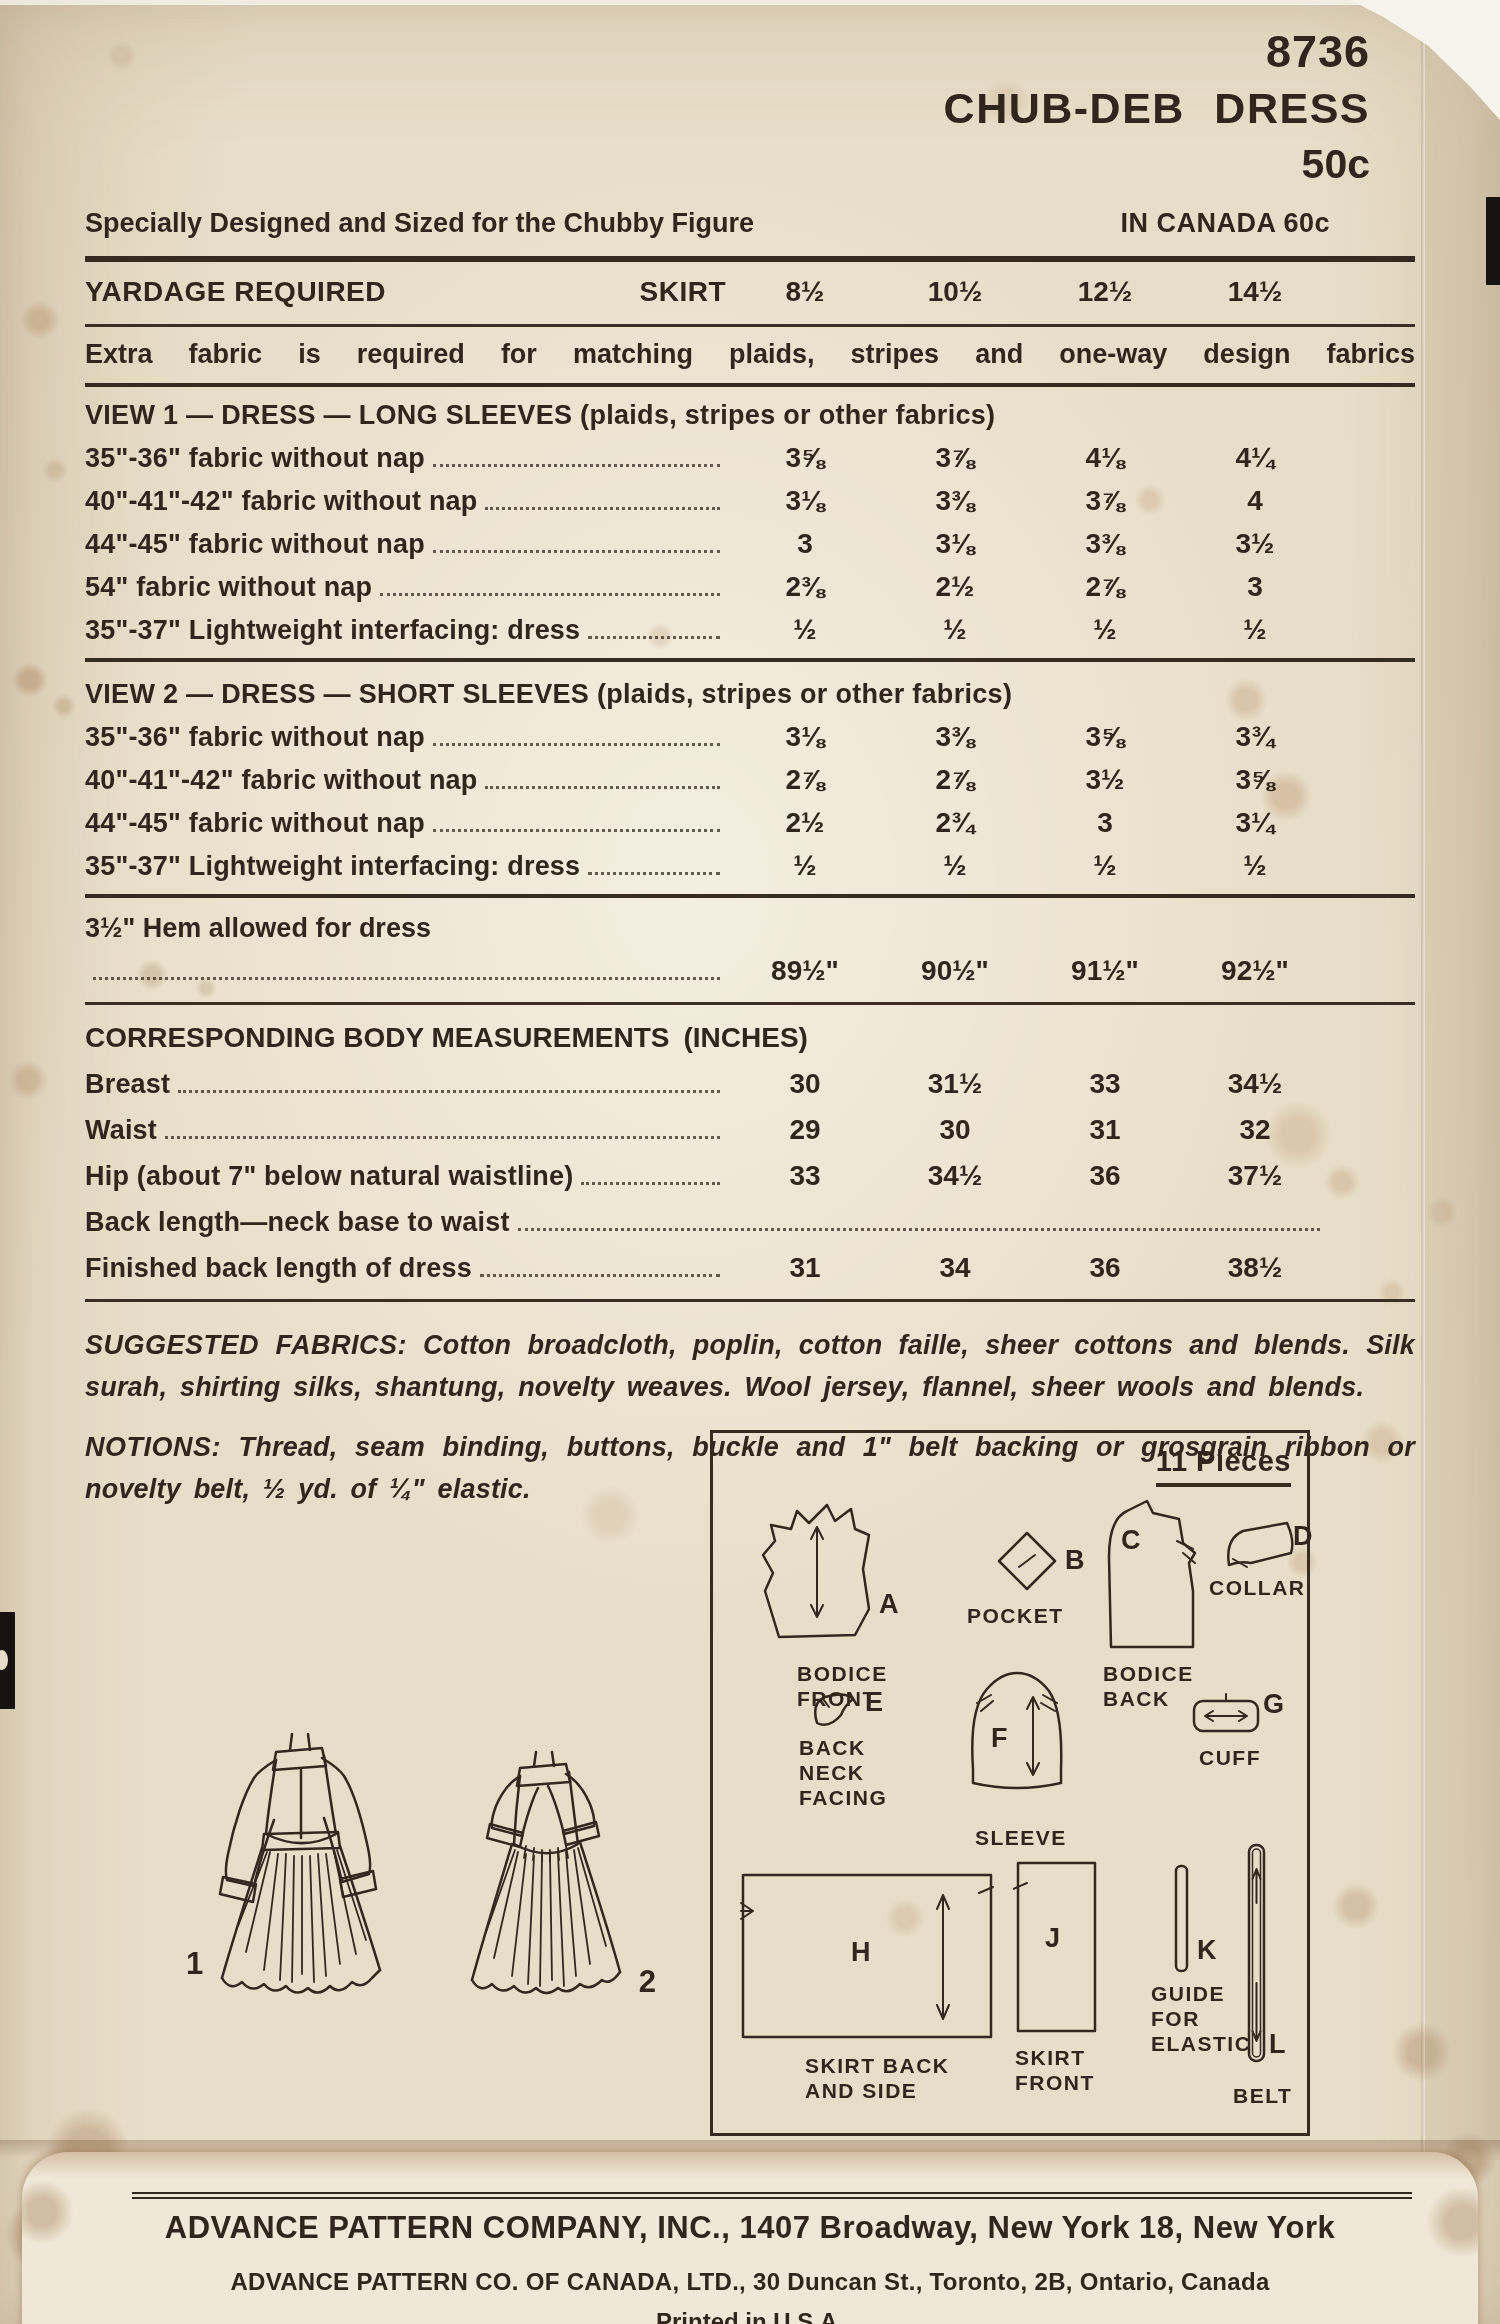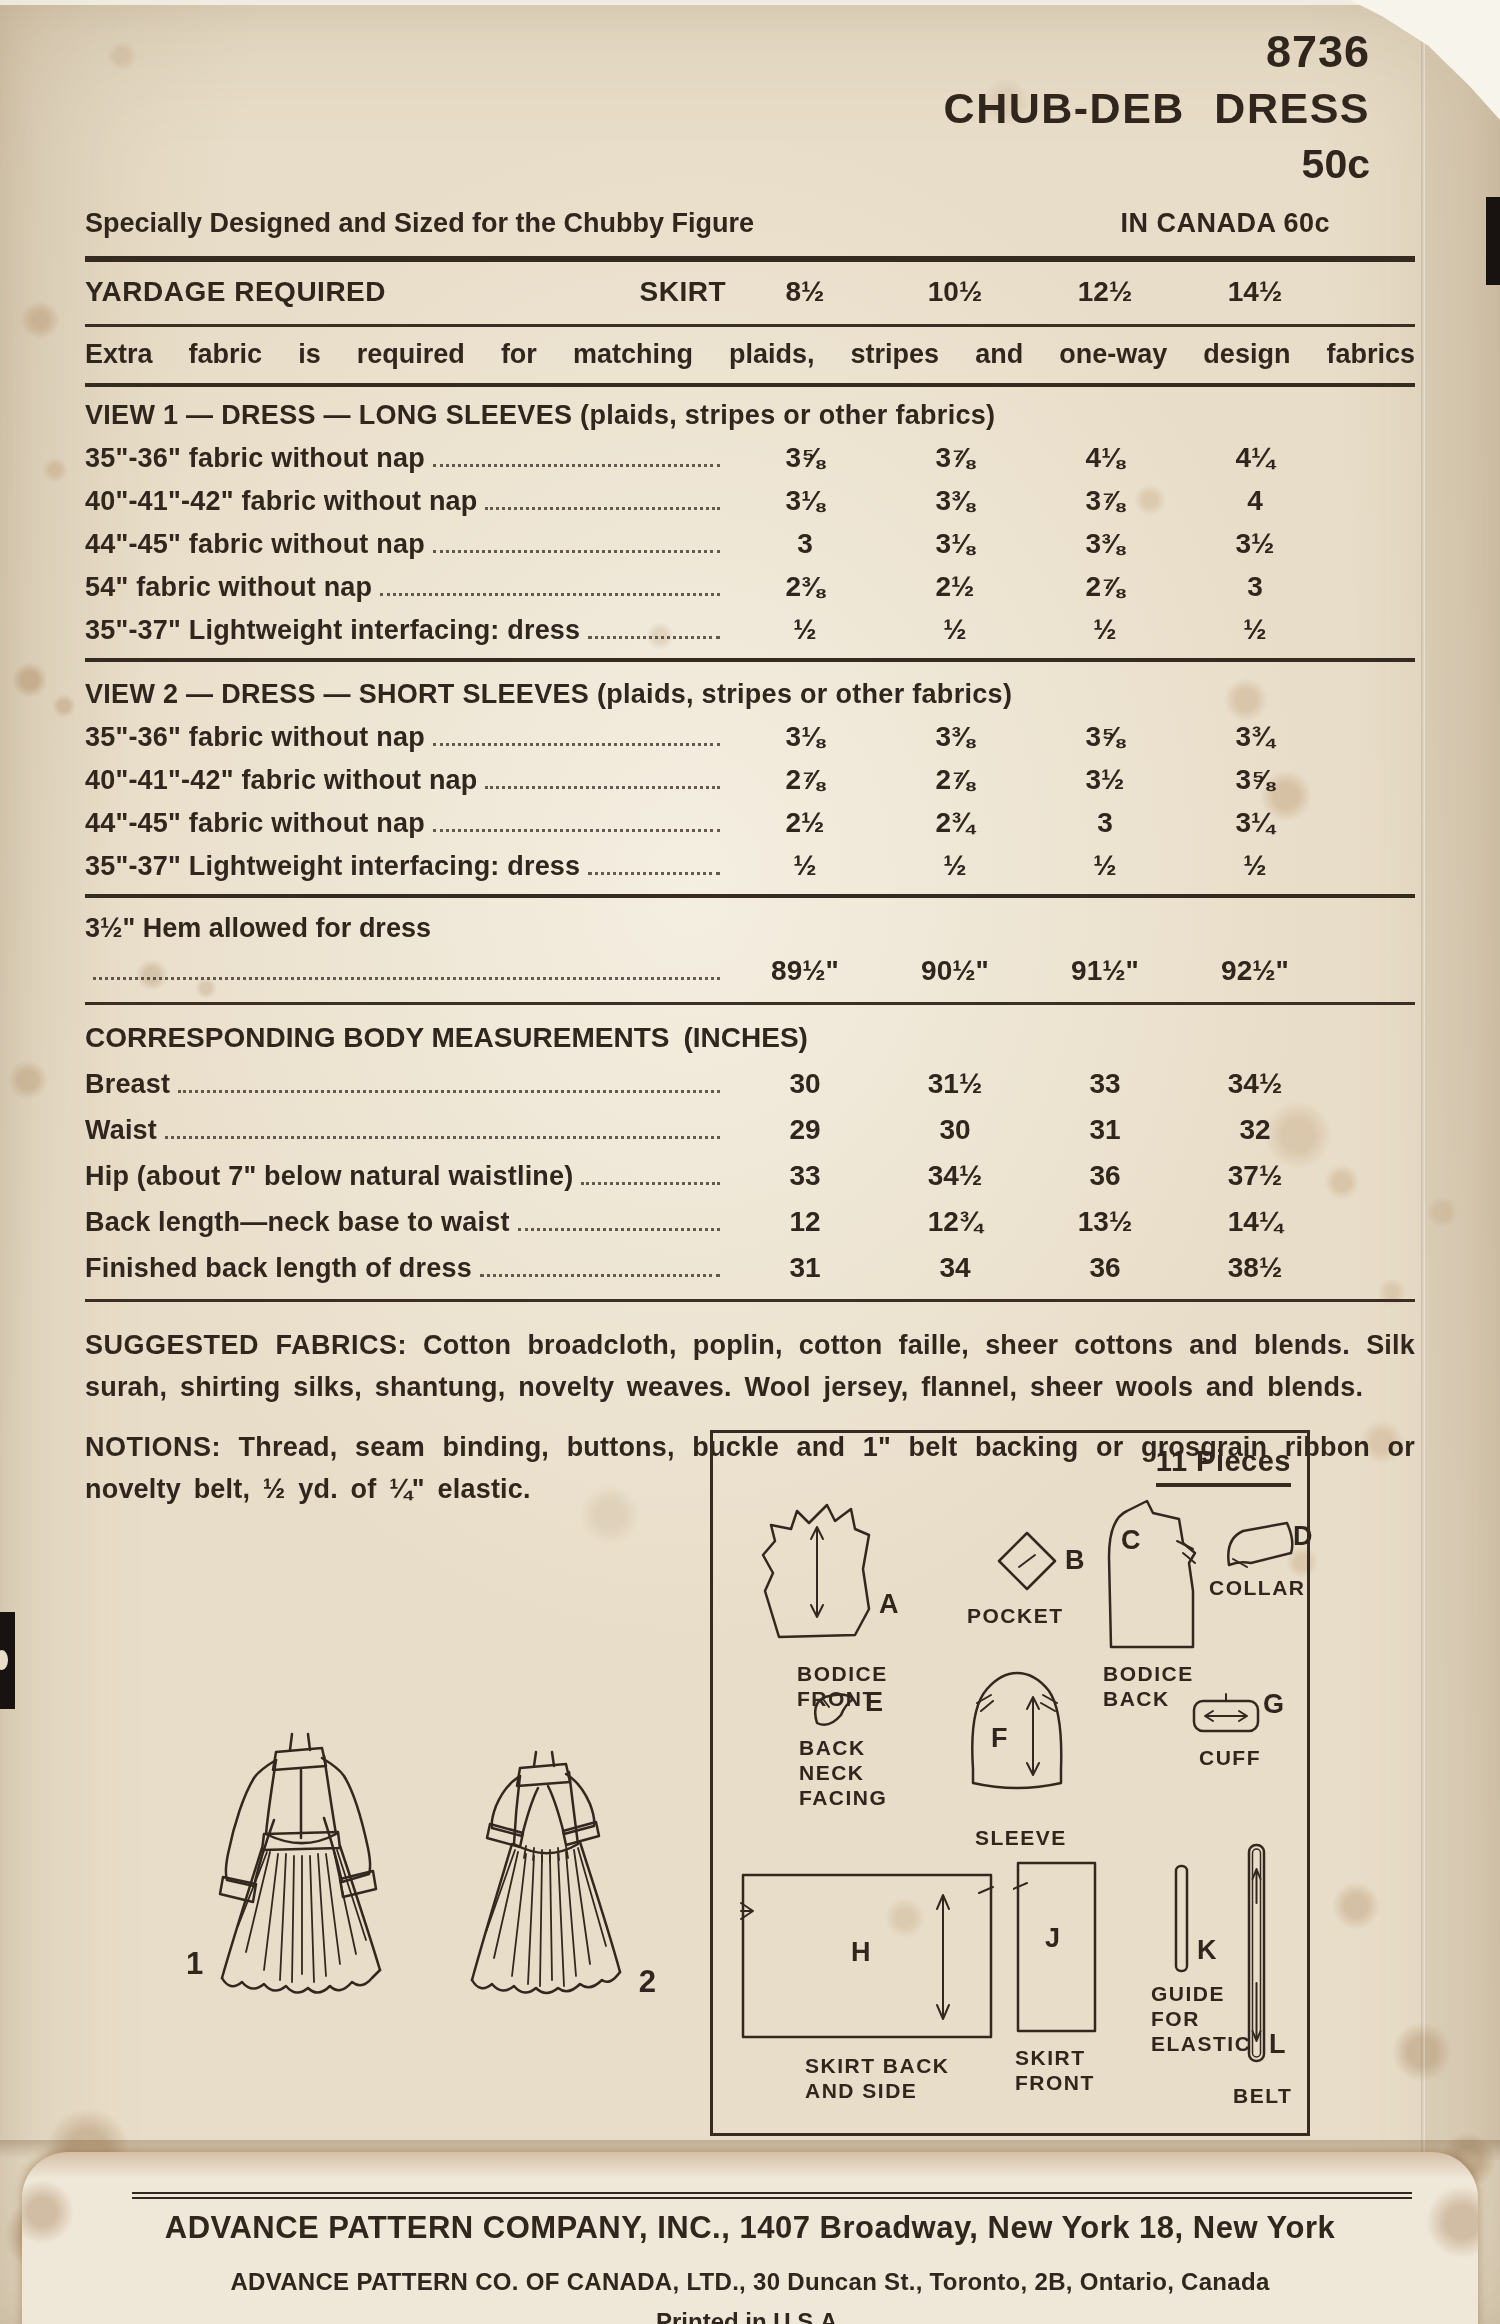--- a/index.html
+++ b/index.html
@@ -79,21 +79,21 @@
   .vals .val{width:150px;text-align:center;font-size:28px;font-weight:700;}
   .extra-note{margin-top:10px;font-size:27px;font-weight:700;line-height:34px;text-align:justify;text-align-last:justify;}
   .sec-head{margin-top:12px;font-size:27px;font-weight:700;line-height:32px;letter-spacing:.3px;}
   .drow{display:flex;align-items:baseline;margin-top:12px;line-height:30px;margin-right:85px;}
   .drow .lbl{font-size:27px;font-weight:700;flex:none;letter-spacing:.2px;}
   .dots{flex:1;border-bottom:3px dotted rgba(52,41,32,.75);margin:0 10px 7px 8px;min-width:18px;}
   .plain-note{margin-top:14px;font-size:27px;font-weight:700;line-height:32px;}
   .bm-head{margin-top:16px;font-size:28px;font-weight:700;line-height:34px;}
   .bm-head .inches{font-weight:700;margin-left:14px;}
   .bmrow{margin-top:12px;line-height:34px;}
-  .para{margin-top:22px;font-size:27px;line-height:42px;font-weight:700;text-align:justify;word-spacing:5px;letter-spacing:.2px;}
+  .para{margin-top:22px;font-size:27px;line-height:42px;font-weight:700;text-align:justify;word-spacing:5px;letter-spacing:.2px;font-style:italic;}
   .para .plead{letter-spacing:.5px;}
   
   .bottom{position:absolute;left:0;top:1430px;width:1500px;height:710px;}
   .desc-block{position:absolute;left:85px;top:0;width:613px;border-top:3px solid #362b21;border-bottom:3px solid #362b21;
     padding:14px 2px 16px 2px;box-sizing:border-box;}
   .desc-text{font-size:26px;line-height:30px;font-weight:700;text-align:justify;word-spacing:4px;}
   .dress{position:absolute;}
   .dress svg{display:block;}
   .view-num{position:absolute;font-size:31px;font-weight:700;}
   .pieces-box{position:absolute;left:710px;top:0;width:600px;height:706px;border:3px solid #362b21;box-sizing:border-box;}
@@ -303,26 +303,20 @@
       <span class="vals">
           <span class="val">33</span>
           <span class="val">34½</span>
           <span class="val">36</span>
           <span class="val">37½</span>
         </span>
     </div>
     <div class="drow bmrow">
       <span class="lbl">Back length—neck base to waist</span>
         <span class="dots"></span>
-      <span class="vals">
-          <span class="val">12</span>
-          <span class="val">12¾</span>
-          <span class="val">13½</span>
-          <span class="val">14¼</span>
-        </span>
     </div>
     <div class="drow bmrow">
       <span class="lbl">Finished back length of dress</span>
         <span class="dots"></span>
       <span class="vals">
           <span class="val">31</span>
           <span class="val">34</span>
           <span class="val">36</span>
           <span class="val">38½</span>
         </span>

